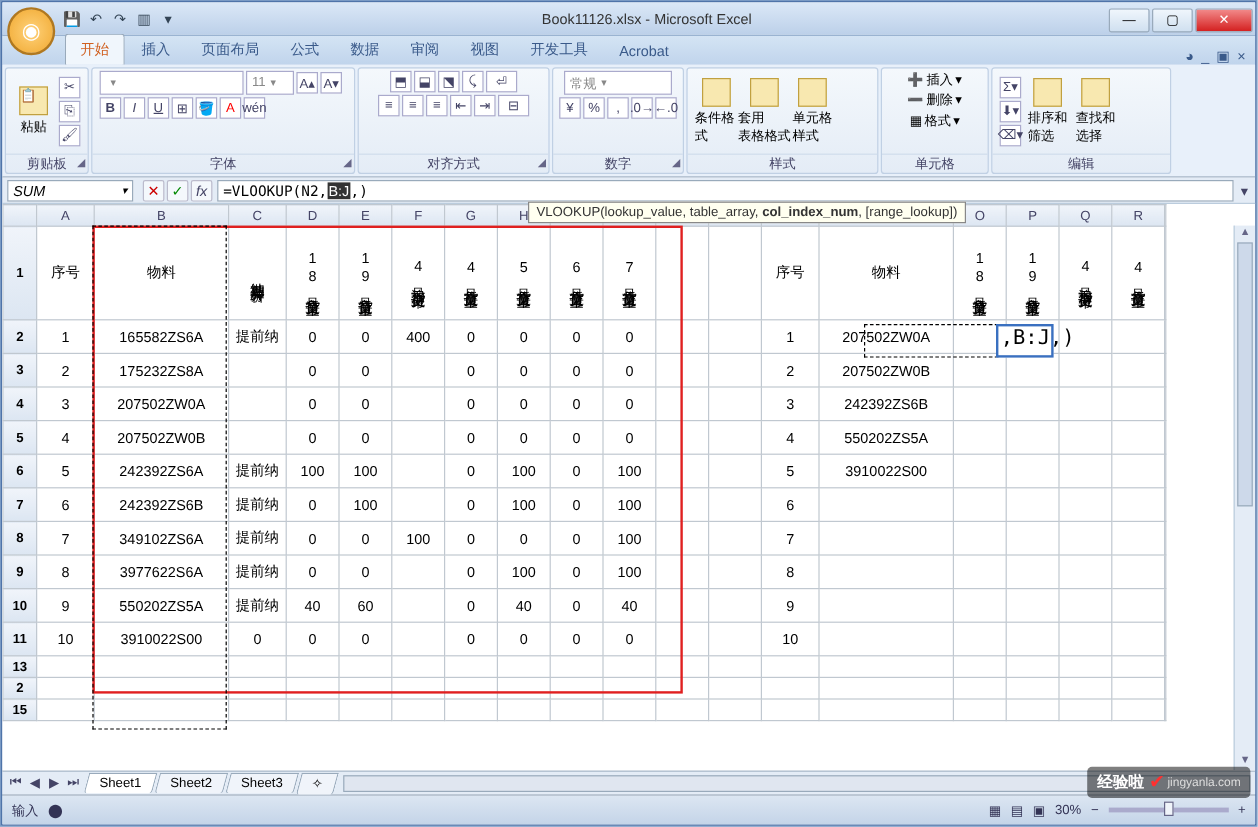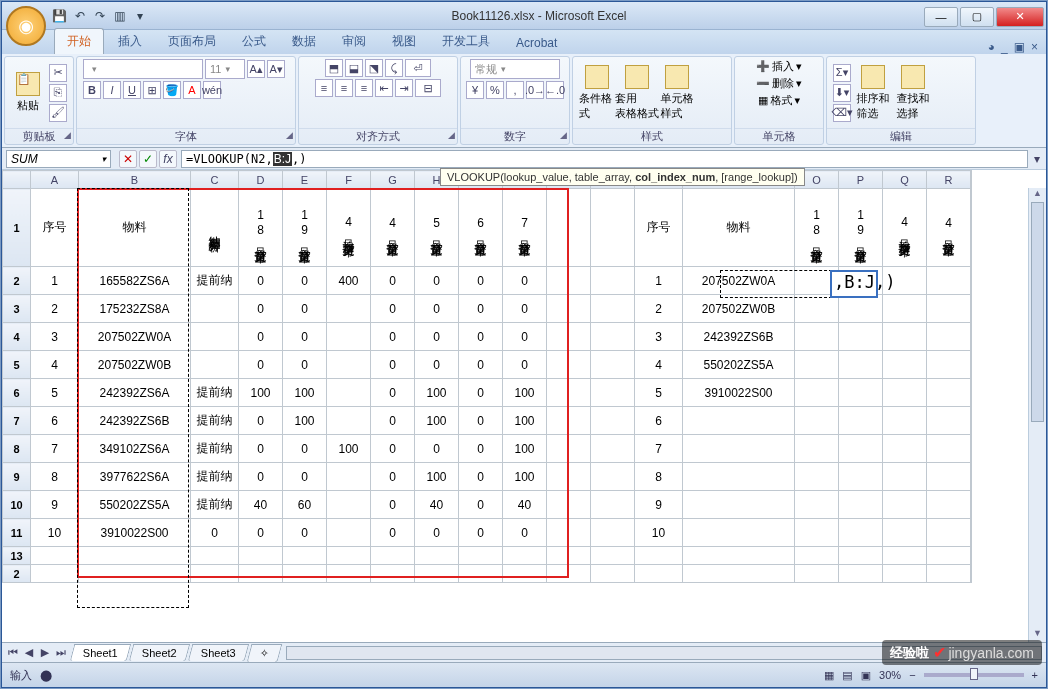--- a/index.html
+++ b/index.html
@@ -58,21 +58,21 @@
   .stab span { display:inline-block; transform: skewX(15deg); }
   .stab.active { background: #fff; }
   .hscroll { flex: 1; height: 14px; border: 1px solid #9ab; background: #e0e6f0; margin: 0 4px; }
   .status { height: 22px; background: linear-gradient(#dce6f2,#c4d4e8); display: flex; align-items: center; font-size: 11px; color: #335; padding: 12px 8px; border-top:1px solid #9ab; }
   .status .right { margin-left: auto; display: flex; align-items: center; gap: 8px; }
   .zoom-slider { width: 100px; height: 4px; background: #aac; position: relative; }
   .zoom-slider .th { width: 8px; height: 12px; background: #f0f4fa; border:1px solid #668; position: absolute; left: 46px; top: -5px; }
   .watermark { position: absolute; right: 6px; bottom: 24px; background: rgba(0,0,0,0.5); color: #fff; font-size: 13px; padding: 3px 8px; border-radius: 4px; z-index: 30; display:flex; align-items:center; gap:4px; }
   .watermark .jy { font-weight: bold; }
   .watermark .check { color: #ff3030; font-size: 16px; }
-  .watermark .sub { font-size: 14px; color: #ddd; margin-left:-2px; }
+  .watermark .sub { font-size: 10px; color: #ddd; margin-left:-2px; }
 </style>
 </head>
 <body>
 
 <div class="window">
   <div class="office-btn">◉</div>
   <div class="titlebar">
     <div class="qat">
       <span class="qat-icon" style="margin-left:44px">💾</span>
       <span class="qat-icon">↶</span>
@@ -576,20 +576,42 @@
             <td></td>
             <td></td>
             <td></td>
             <td></td>
             <td></td>
             <td></td>
             <td></td>
             <td></td>
             <td></td>
           </tr>
+          <tr style="height:18px">
+            <th class="rowhdr">15</th>
+            <td></td>
+            <td></td>
+            <td></td>
+            <td></td>
+            <td></td>
+            <td></td>
+            <td></td>
+            <td></td>
+            <td></td>
+            <td></td>
+            <td></td>
+            <td></td>
+            <td></td>
+            <td></td>
+            <td></td>
+            <td></td>
+            <td></td>
+            <td></td>
+            <td></td>
+          </tr>
         </tbody>
       </table>
     <div class="redbox" style="left:75px; top:18px; width:492px; height:390px"></div>
     <div class="sel-dash" style="left:75px; top:18px; width:112px; height:420px"></div>
     <div class="sel-dash" style="left:718px; top:100px; width:112px; height:28px"></div>
     <div class="active-cell" style="left:828px; top:100px; width:48px; height:28px"><span>,B:J,)</span></div>
     <div style="position:absolute;right:0;top:18px;width:18px;bottom:0;background:#e4ecf6;border-left:1px solid #bcd">
       <div style="height:14px;text-align:center;font-size:9px;color:#668">▲</div>
       <div style="position:absolute;top:14px;left:2px;right:2px;height:220px;background:#cdd9ea;border:1px solid #9ab"></div>
       <div style="position:absolute;bottom:0;height:14px;width:100%;text-align:center;font-size:9px;color:#668">▼</div>

